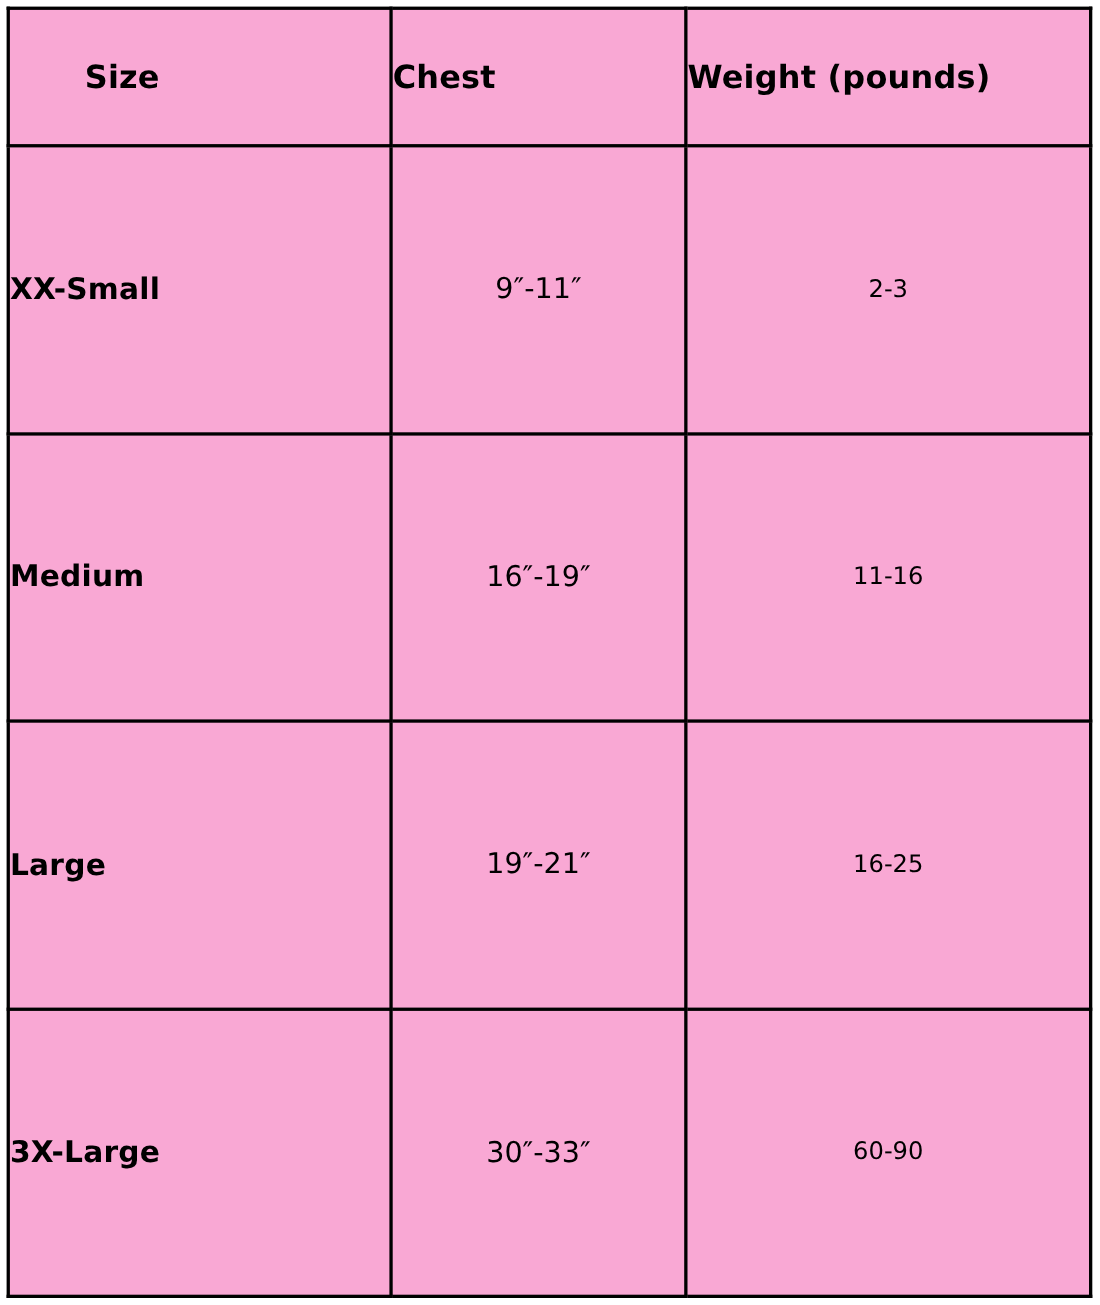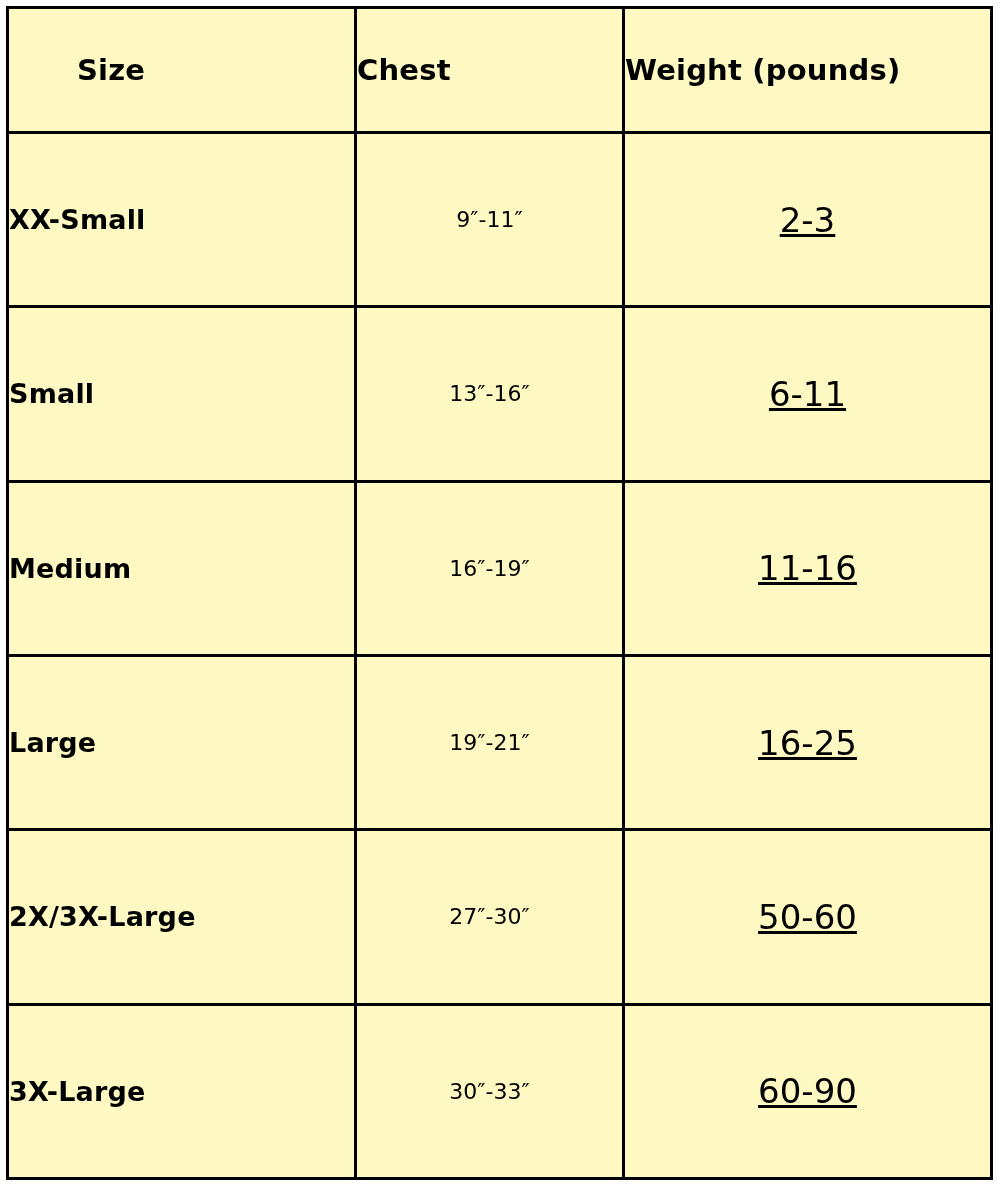--- a/index.html
+++ b/index.html
@@ -24,21 +24,21 @@
     width: 984px;
     height: 1174px;
     border-collapse: collapse;
     table-layout: fixed;
   }
   table.size-chart td,
   table.size-chart th {
     border: 3px solid #000000;
     padding: 0 0 0 0;
     vertical-align: middle;
-    background: #fef9c3;
+    background: #f9a8d4;
   }
   col.c-size   { width: 348px; }
   col.c-chest  { width: 268px; }
   col.c-weight { width: 368px; }
 
   
   thead th {
     height: 122px;
     font-size: 29px;
     font-weight: bold;
@@ -62,26 +62,25 @@
     text-align: left;
     padding-left: 50px;
     letter-spacing: 0.2px;
   }
   td.cell-chest,
   td.cell-weight {
     font-weight: normal;
     text-align: center;
   }
   td.cell-chest {
-    font-size: 22px;
+    font-size: 26px;
     margin-top: 23px;
   }
   td.cell-weight {
-    font-size: 34px;
-    text-decoration: underline;
+    font-size: 22px;
   }
 </style>
 </head>
 <body>
 
 <div class="sheet">
   <table class="size-chart">
     <colgroup>
       <col class="c-size">
       <col class="c-chest">
@@ -94,38 +93,28 @@
         <th class="h-weight">Weight (pounds)</th>
       </tr>
     </thead>
     <tbody>
       <tr>
         <td class="cell-size">XX-Small</td>
         <td class="cell-chest">9″-11″</td>
         <td class="cell-weight">2-3</td>
       </tr>
       <tr>
-        <td class="cell-size">Small</td>
-        <td class="cell-chest">13″-16″</td>
-        <td class="cell-weight">6-11</td>
-      </tr>
-      <tr>
         <td class="cell-size">Medium</td>
         <td class="cell-chest">16″-19″</td>
         <td class="cell-weight">11-16</td>
       </tr>
       <tr>
         <td class="cell-size">Large</td>
         <td class="cell-chest">19″-21″</td>
         <td class="cell-weight">16-25</td>
-      </tr>
-      <tr>
-        <td class="cell-size">2X/3X-Large</td>
-        <td class="cell-chest">27″-30″</td>
-        <td class="cell-weight">50-60</td>
       </tr>
       <tr>
         <td class="cell-size">3X-Large</td>
         <td class="cell-chest">30″-33″</td>
         <td class="cell-weight">60-90</td>
       </tr>
     </tbody>
   </table>
 </div>
 

